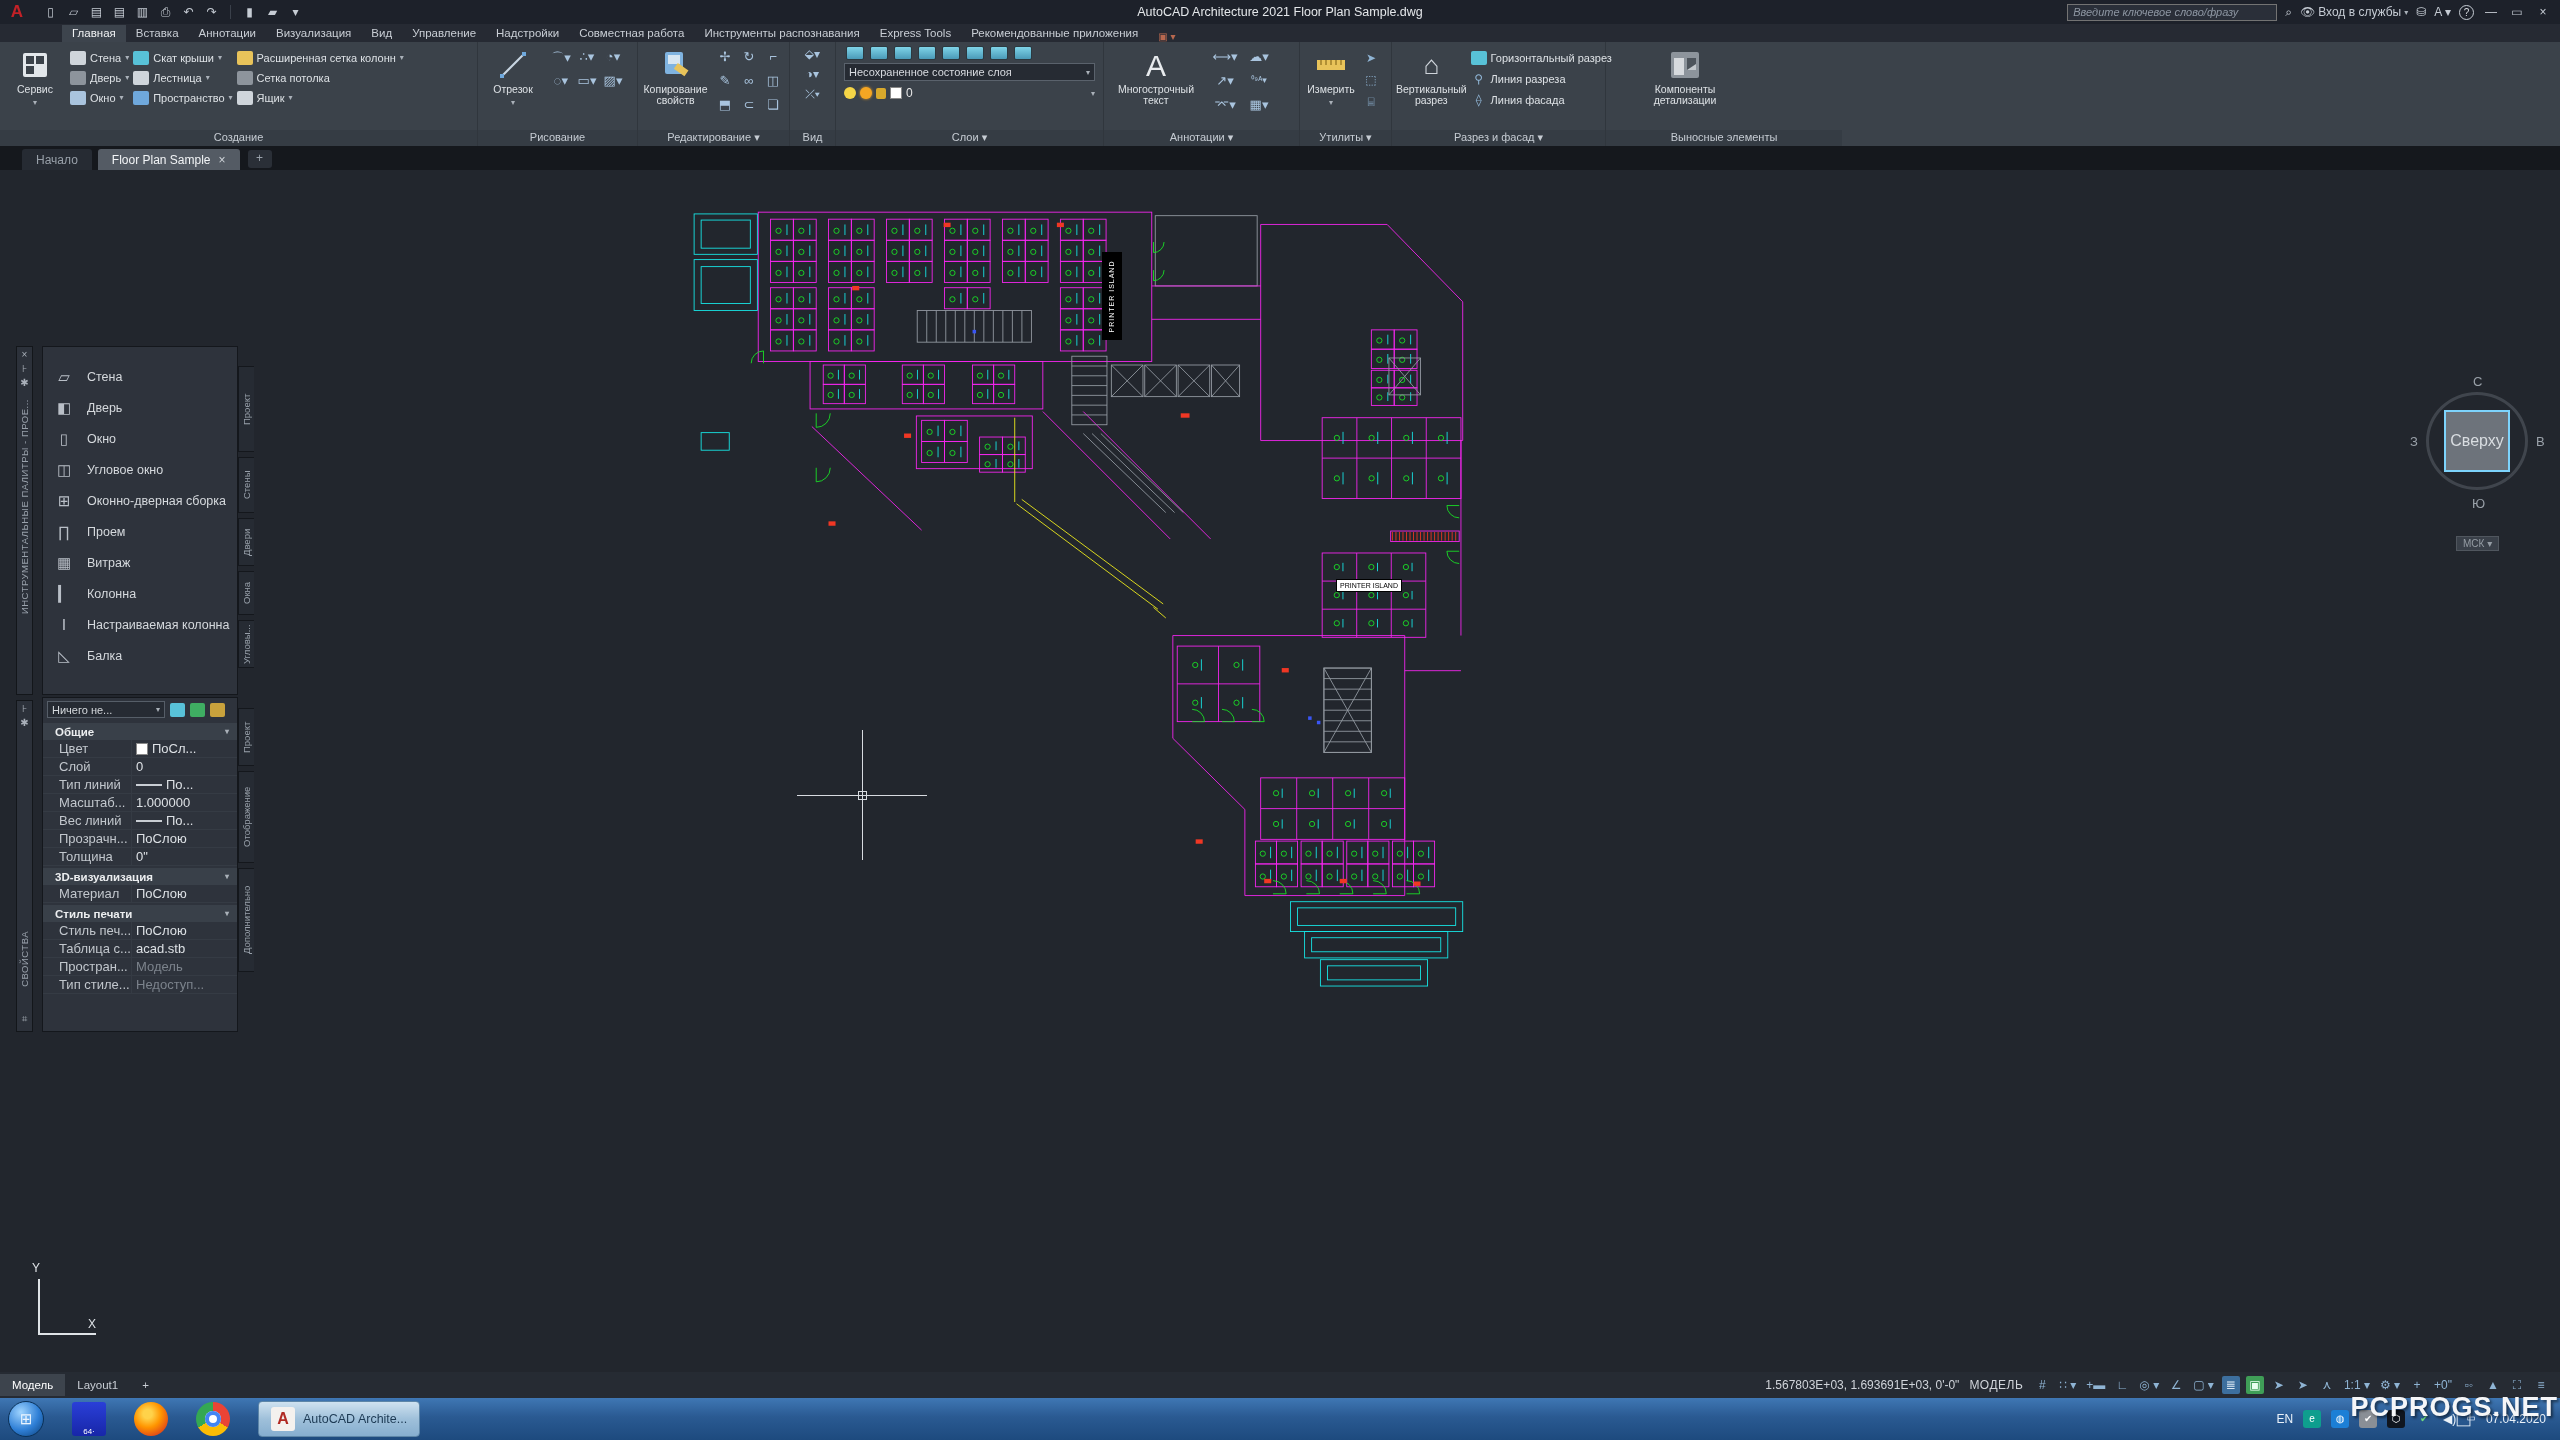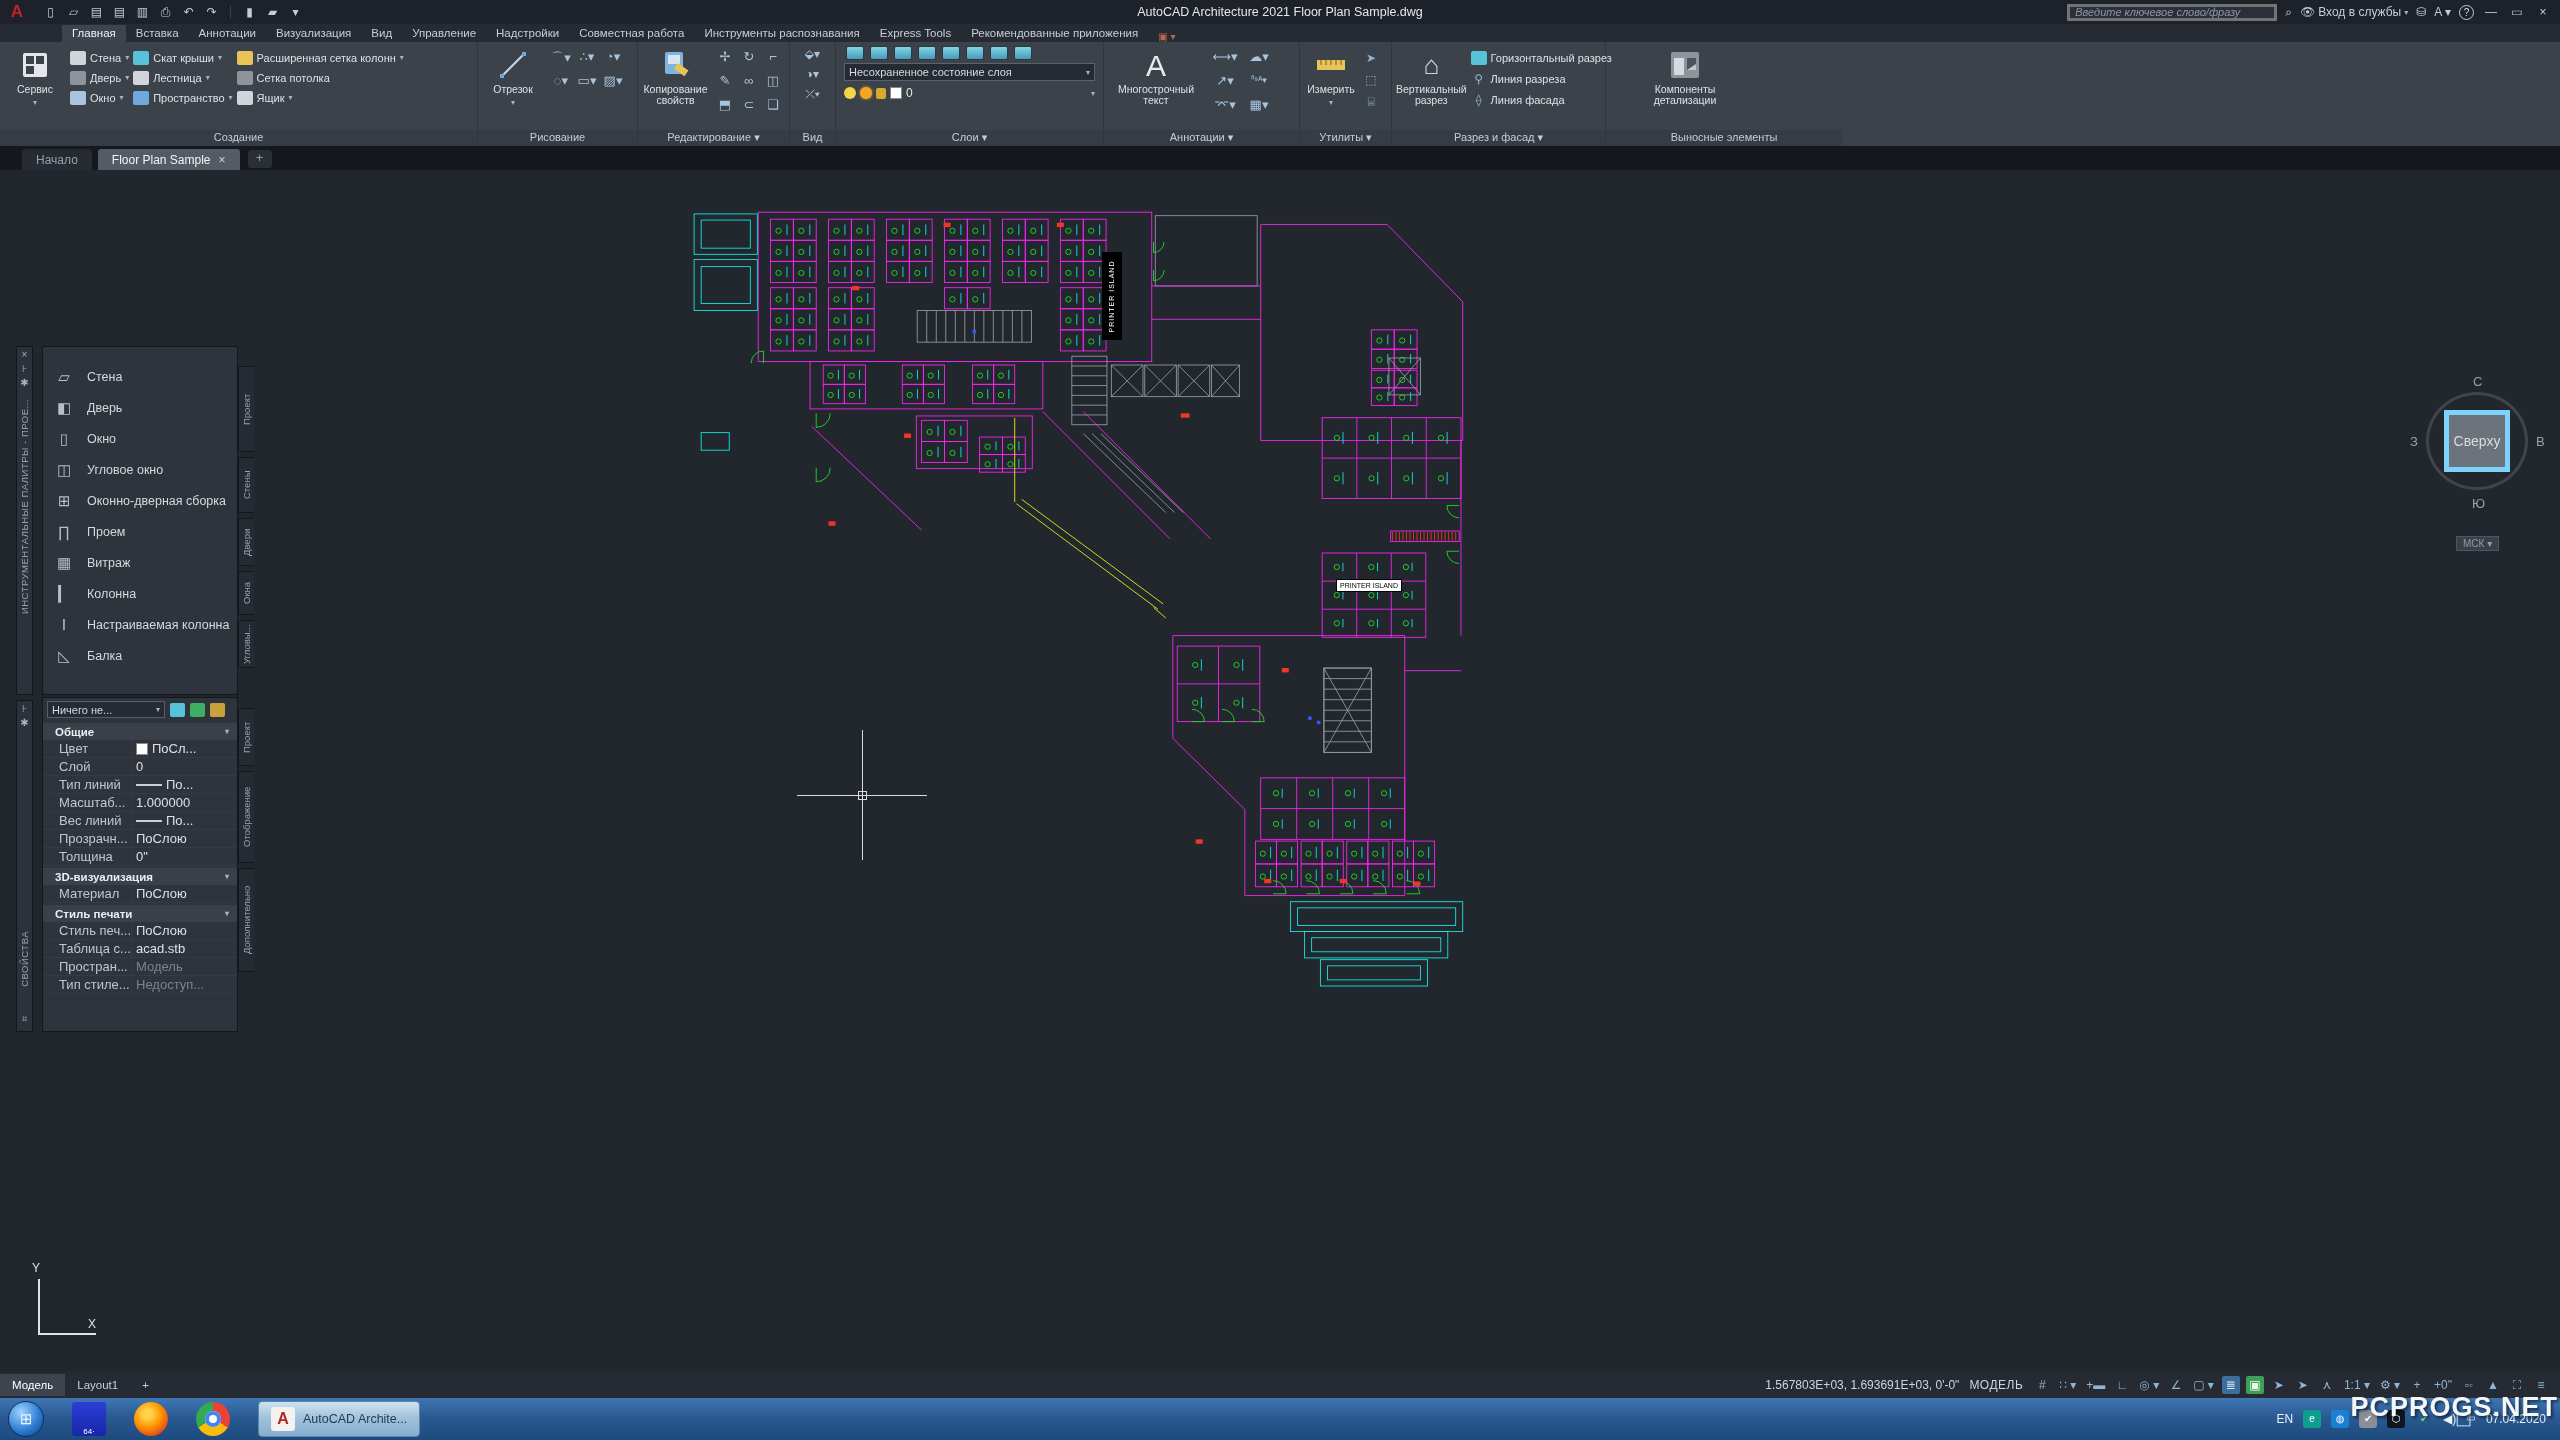--- a/index.html
+++ b/index.html
@@ -9,21 +9,21 @@
   
   #titlebar { position:absolute; left:0; top:0; width:2560px; height:24px; background:#1d212a;
               display:flex; align-items:center; }
   #acad-logo { width:22px; height:20px; margin-left:6px; color:#c32127; font-weight:bold; font-size:17px;
                display:flex; align-items:center; justify-content:center; }
   .qat { display:flex; align-items:center; gap:6px; margin-left:14px; }
   .qat .qi { width:17px; height:16px; color:#c6ccd4; font-size:12px; text-align:center; line-height:16px; }
   .qat .sep { width:1px; height:14px; background:#3a404a; margin:0 4px; }
   #title-center { position:absolute; left:0; right:0; text-align:center; color:#e4e7ea; font-size:12.5px; pointer-events:none; }
   #title-right { margin-left:auto; display:flex; align-items:center; gap:8px; padding-right:8px; }
-  #search-box { width:210px; height:17px; background:#2a2f39; border:3px solid #737373; color:#8d96a2;
+  #search-box { width:210px; height:17px; background:#2a2f39; border:1px solid #737373; color:#8d96a2;
                 font-style:italic; font-size:11px; padding:0 5px; display:flex; align-items:center; }
   .tb-ico { color:#c6ccd4; font-size:12px; display:flex; align-items:center; gap:3px; }
   .circle-q { width:15px; height:15px; border-radius:50%; border:1px solid #c6ccd4; text-align:center; line-height:14px; font-size:10px; }
   .winbtn { color:#c6ccd4; width:18px; text-align:center; font-size:12px; }
 
   
   #ribbontabs { position:absolute; left:0; top:24px; width:2560px; height:18px; background:#262a33;
                 display:flex; align-items:flex-end; padding-left:62px; }
   .rtab { padding:2px 10px 3px; color:#c9ced5; font-size:11.5px; white-space:nowrap; }
   .rtab.active { background:#3d444d; color:#f0f2f4; }
@@ -112,22 +112,22 @@
              background:linear-gradient(#cfe2f0,#9fc0da 50%,#86aecf); border:1px solid #5d86a8; border-radius:4px; color:#1d3a54; font-size:12.5px; }
   #taskbtn .aico { width:24px; height:24px; background:#f4f1ee; border-radius:3px; color:#b02a23; font-weight:bold; font-size:16px; text-align:center; line-height:24px; }
   #tray { margin-left:auto; display:flex; align-items:center; gap:10px; padding-right:14px; color:#eaf2fa; }
   .tray-ico { width:18px; height:18px; border-radius:3px; font-size:10px; text-align:center; line-height:18px; color:#fff; }
   #tb-date { font-size:12px; color:#eaf2fa; text-align:center; line-height:14px; }
   #watermark { position:absolute; right:2px; top:1392px; font-size:27px; font-weight:bold; color:#f5f6f8;
                text-shadow:2px 2px 3px rgba(0,0,0,.55); letter-spacing:1px; z-index:50; }
 
   
   #viewcube { position:absolute; left:2408px; top:196px; width:150px; height:200px; color:#8b929a; }
-  #vc-face { position:absolute; left:36px; top:44px; width:66px; height:62px; background:#6d737b; border:5px solid #7dd3fc;
-             display:flex; align-items:center; justify-content:center; color:#d9dde1; font-size:14px; }
+  #vc-face { position:absolute; left:36px; top:44px; width:66px; height:62px; background:#6d737b; border:2px solid #7dd3fc;
+             display:flex; align-items:center; justify-content:center; color:#d9dde1; font-size:16px; }
   .vc-dir { position:absolute; font-size:13px; color:#9aa1a9; }
   #vc-ring { position:absolute; left:18px; top:26px; width:102px; height:98px; border:3px solid rgba(120,128,138,.35); border-radius:50%; }
   #vc-ucs { position:absolute; left:48px; top:170px; background:#3a4049; border:1px solid #50565e; color:#959ca4; font-size:10px; padding:1px 6px; }
 
   
   #ucsicon { position:absolute; left:18px; top:1095px; width:90px; height:80px; color:#dfe3e7; font-size:12px; }
   #ucsicon .axis { position:absolute; background:#dfe3e7; }
 
   
   .ch-line { position:absolute; background:#d8dbe0; }

